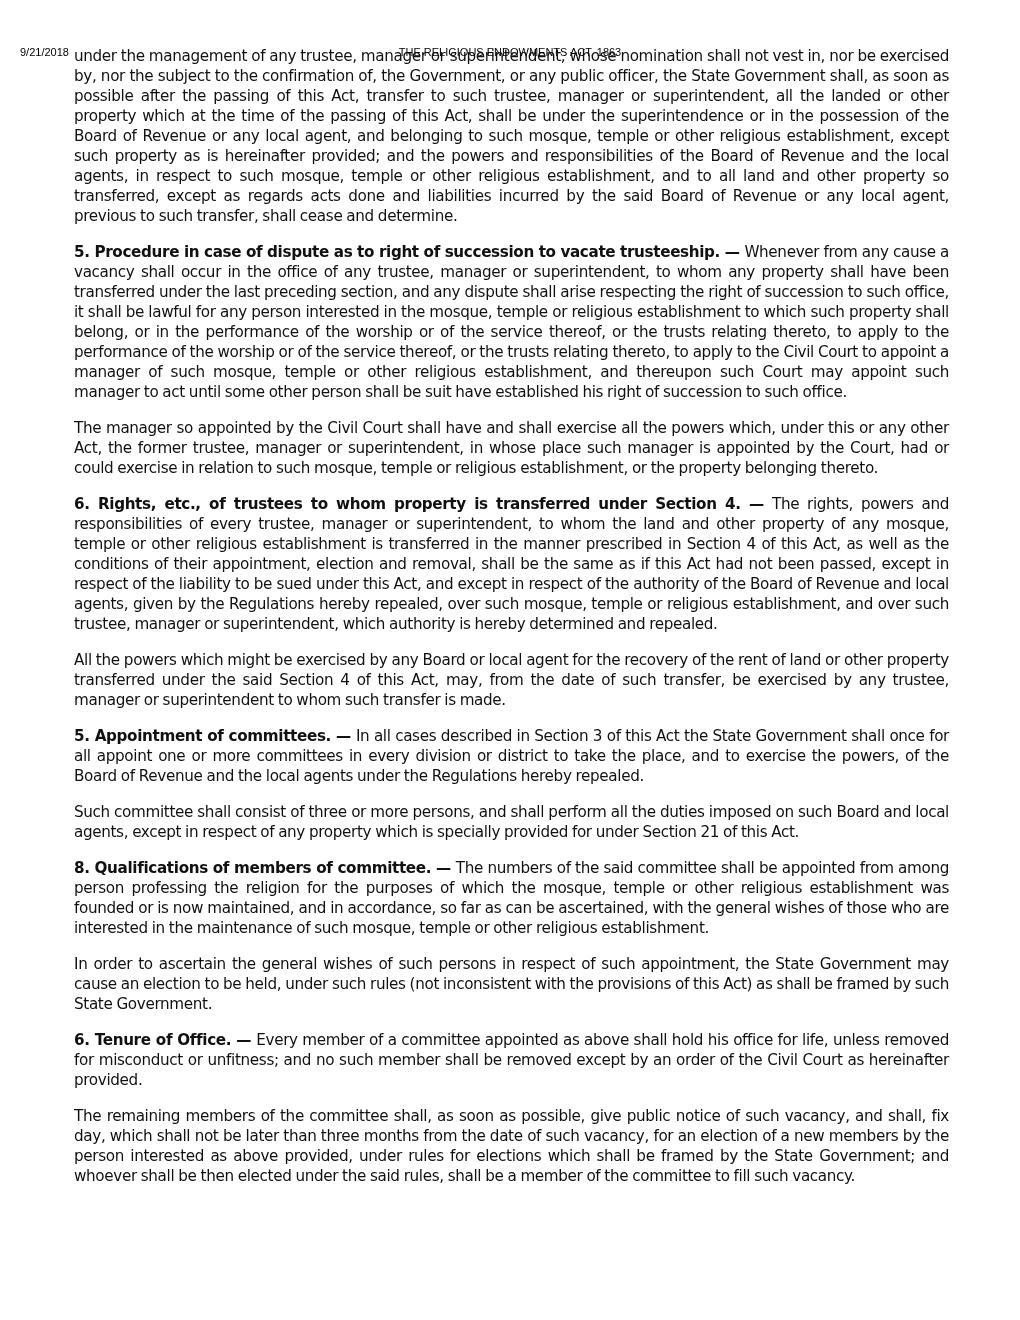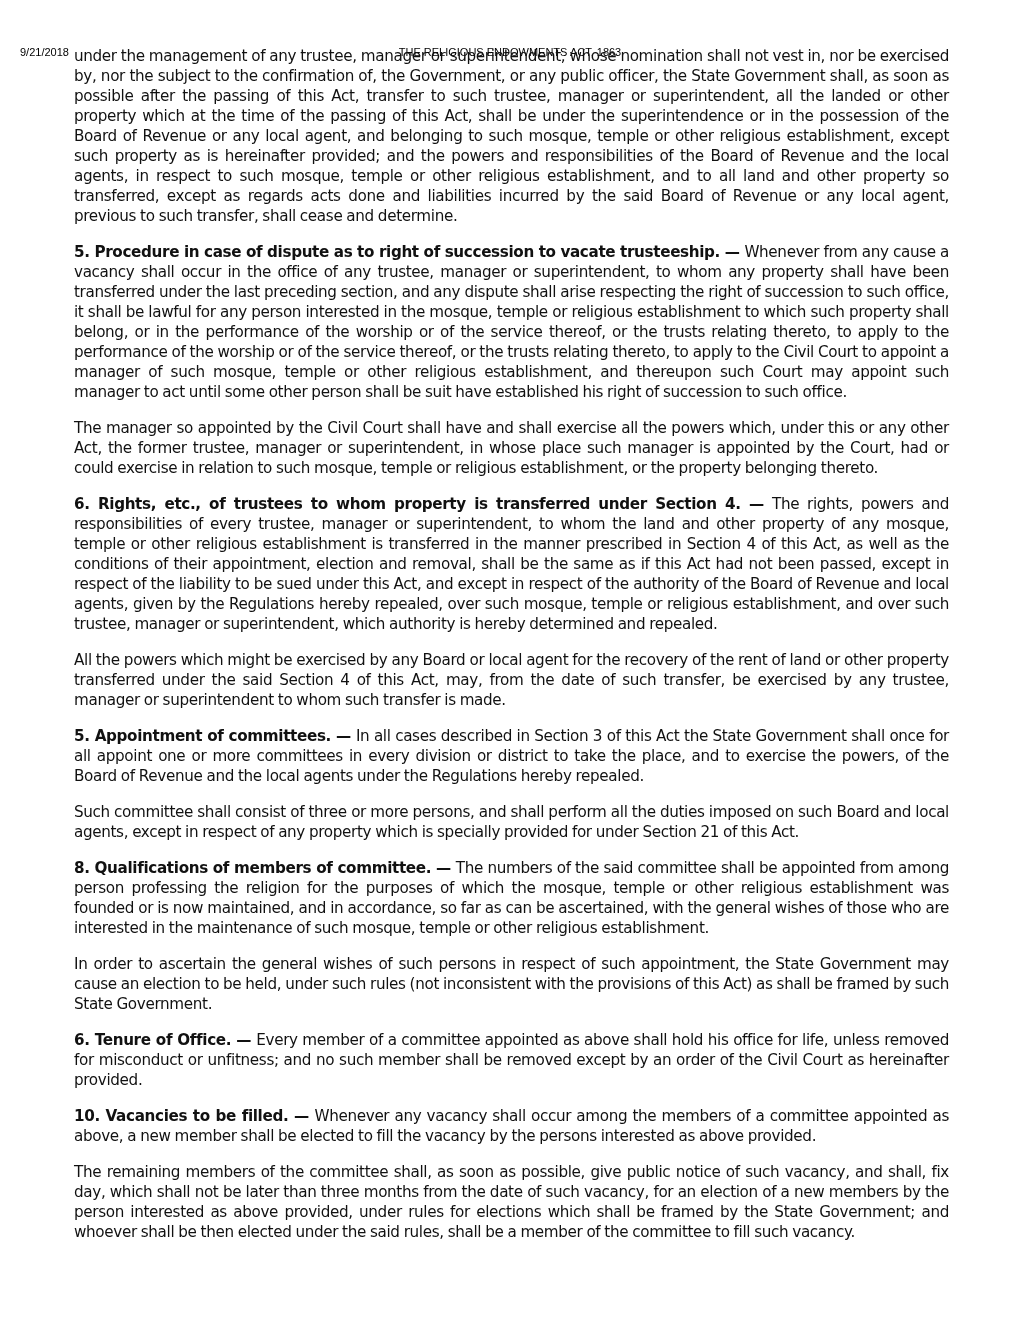--- a/index.html
+++ b/index.html
@@ -30,15 +30,14 @@
   <p><b></b><span>under the management of any trustee, manager or superintendent, whose nomination shall not vest in, nor be exercised by, nor the subject to the confirmation of, the Government, or  any public officer, the State Government shall, as soon as possible after the passing of this Act, transfer to such trustee, manager or superintendent, all the landed or other property which at the time of the passing of this Act, shall be under the superintendence or in the possession of the Board of Revenue or any local agent, and belonging to such mosque, temple or other religious establishment, except such property as is hereinafter provided; and the powers and responsibilities of the Board of Revenue and the local agents, in respect to such mosque, temple or other religious establishment, and to all land and other property so transferred, except as regards acts done and liabilities incurred by the said Board of Revenue or any local agent, previous to such transfer, shall cease and determine.</span></p>
   <p><b>5. Procedure in case of dispute as to right of succession to vacate trusteeship. — </b><span> Whenever from any cause a vacancy shall occur in the office of any trustee, manager or superintendent, to whom any property shall have been transferred under the last preceding section, and any dispute shall arise respecting the right of succession to such office, it shall be lawful for any person interested in the mosque, temple or religious establishment to which such property shall belong, or in the performance of the worship or of the service thereof, or the trusts relating thereto, to apply to the performance of the worship or of the service thereof, or the trusts relating thereto, to apply to the Civil Court to appoint a manager of such mosque, temple or other religious establishment, and thereupon such Court may appoint such manager to act until some other person shall be suit have established his right of succession to such office.</span></p>
   <p><b></b><span>The manager so appointed by the Civil Court shall have and shall exercise all the powers which, under this or any other Act, the former trustee, manager or superintendent, in whose place such manager is appointed by the Court, had or could exercise in relation to such mosque, temple or religious establishment, or the property belonging thereto.</span></p>
   <p><b>6. Rights, etc., of trustees to whom property is transferred under Section 4. — </b><span> The rights, powers and responsibilities of every trustee, manager or superintendent, to whom the land and other property of any mosque, temple or other religious establishment is transferred in the manner prescribed in Section 4 of this Act, as well as the conditions of their appointment, election and removal, shall be the same as if this Act had not been passed, except in respect of the liability to be sued under this Act, and except in respect of the authority of the Board of Revenue and local agents, given by the Regulations hereby repealed, over such mosque, temple or religious establishment, and over such trustee, manager or superintendent, which authority is hereby determined and repealed.</span></p>
   <p><b></b><span>All the powers which might be exercised by any Board or local agent for the recovery of the rent of land or other property transferred under the said Section 4 of this Act, may, from the date of such transfer, be exercised by any trustee, manager or superintendent to whom such transfer is made.</span></p>
   <p><b>5. Appointment of committees. — </b><span> In all cases described in Section 3 of this Act the State Government shall once for all appoint one or more committees in every division or district to take the place, and to exercise the powers, of the Board of Revenue and the local agents under the Regulations hereby repealed.</span></p>
   <p><b></b><span>Such committee shall consist of three or more persons, and shall perform all the duties imposed on such Board and local agents, except in respect of any property which is specially provided for under Section 21 of this Act.</span></p>
   <p><b>8. Qualifications of members of committee. — </b><span> The numbers of the said committee shall be appointed from among person professing the religion for the purposes of which the mosque, temple or other religious establishment was founded or is now maintained, and in accordance, so far as can be ascertained, with the general wishes of those who are interested in the maintenance of such mosque, temple or other religious establishment.</span></p>
   <p><b></b><span>In order to ascertain the general wishes of such persons in respect of such appointment, the State Government may cause an election to be held, under such rules (not inconsistent with the provisions of this Act) as shall be framed by such State Government.</span></p>
   <p><b>6. Tenure of Office. — </b><span> Every member of a committee appointed as above shall hold his office for life, unless removed for misconduct or unfitness; and no such member shall be removed except by an order of the Civil Court as hereinafter provided.</span></p>
-  <p><b>10. Vacancies to be filled. — </b><span> Whenever any vacancy shall occur among the members of a committee appointed as above, a new member shall be elected to fill the vacancy by the persons interested as above provided.</span></p>
   <p><b></b><span>The remaining members of the committee shall, as soon as possible, give public notice of such vacancy, and shall, fix day, which shall not be later than three months from the date of such vacancy, for an election of a new members by the person interested as above provided, under rules for elections which shall be framed by the State Government; and whoever shall be then elected under the said rules, shall be a member of the committee to fill such vacancy.</span></p>
 </div>
 
 </body></html>

